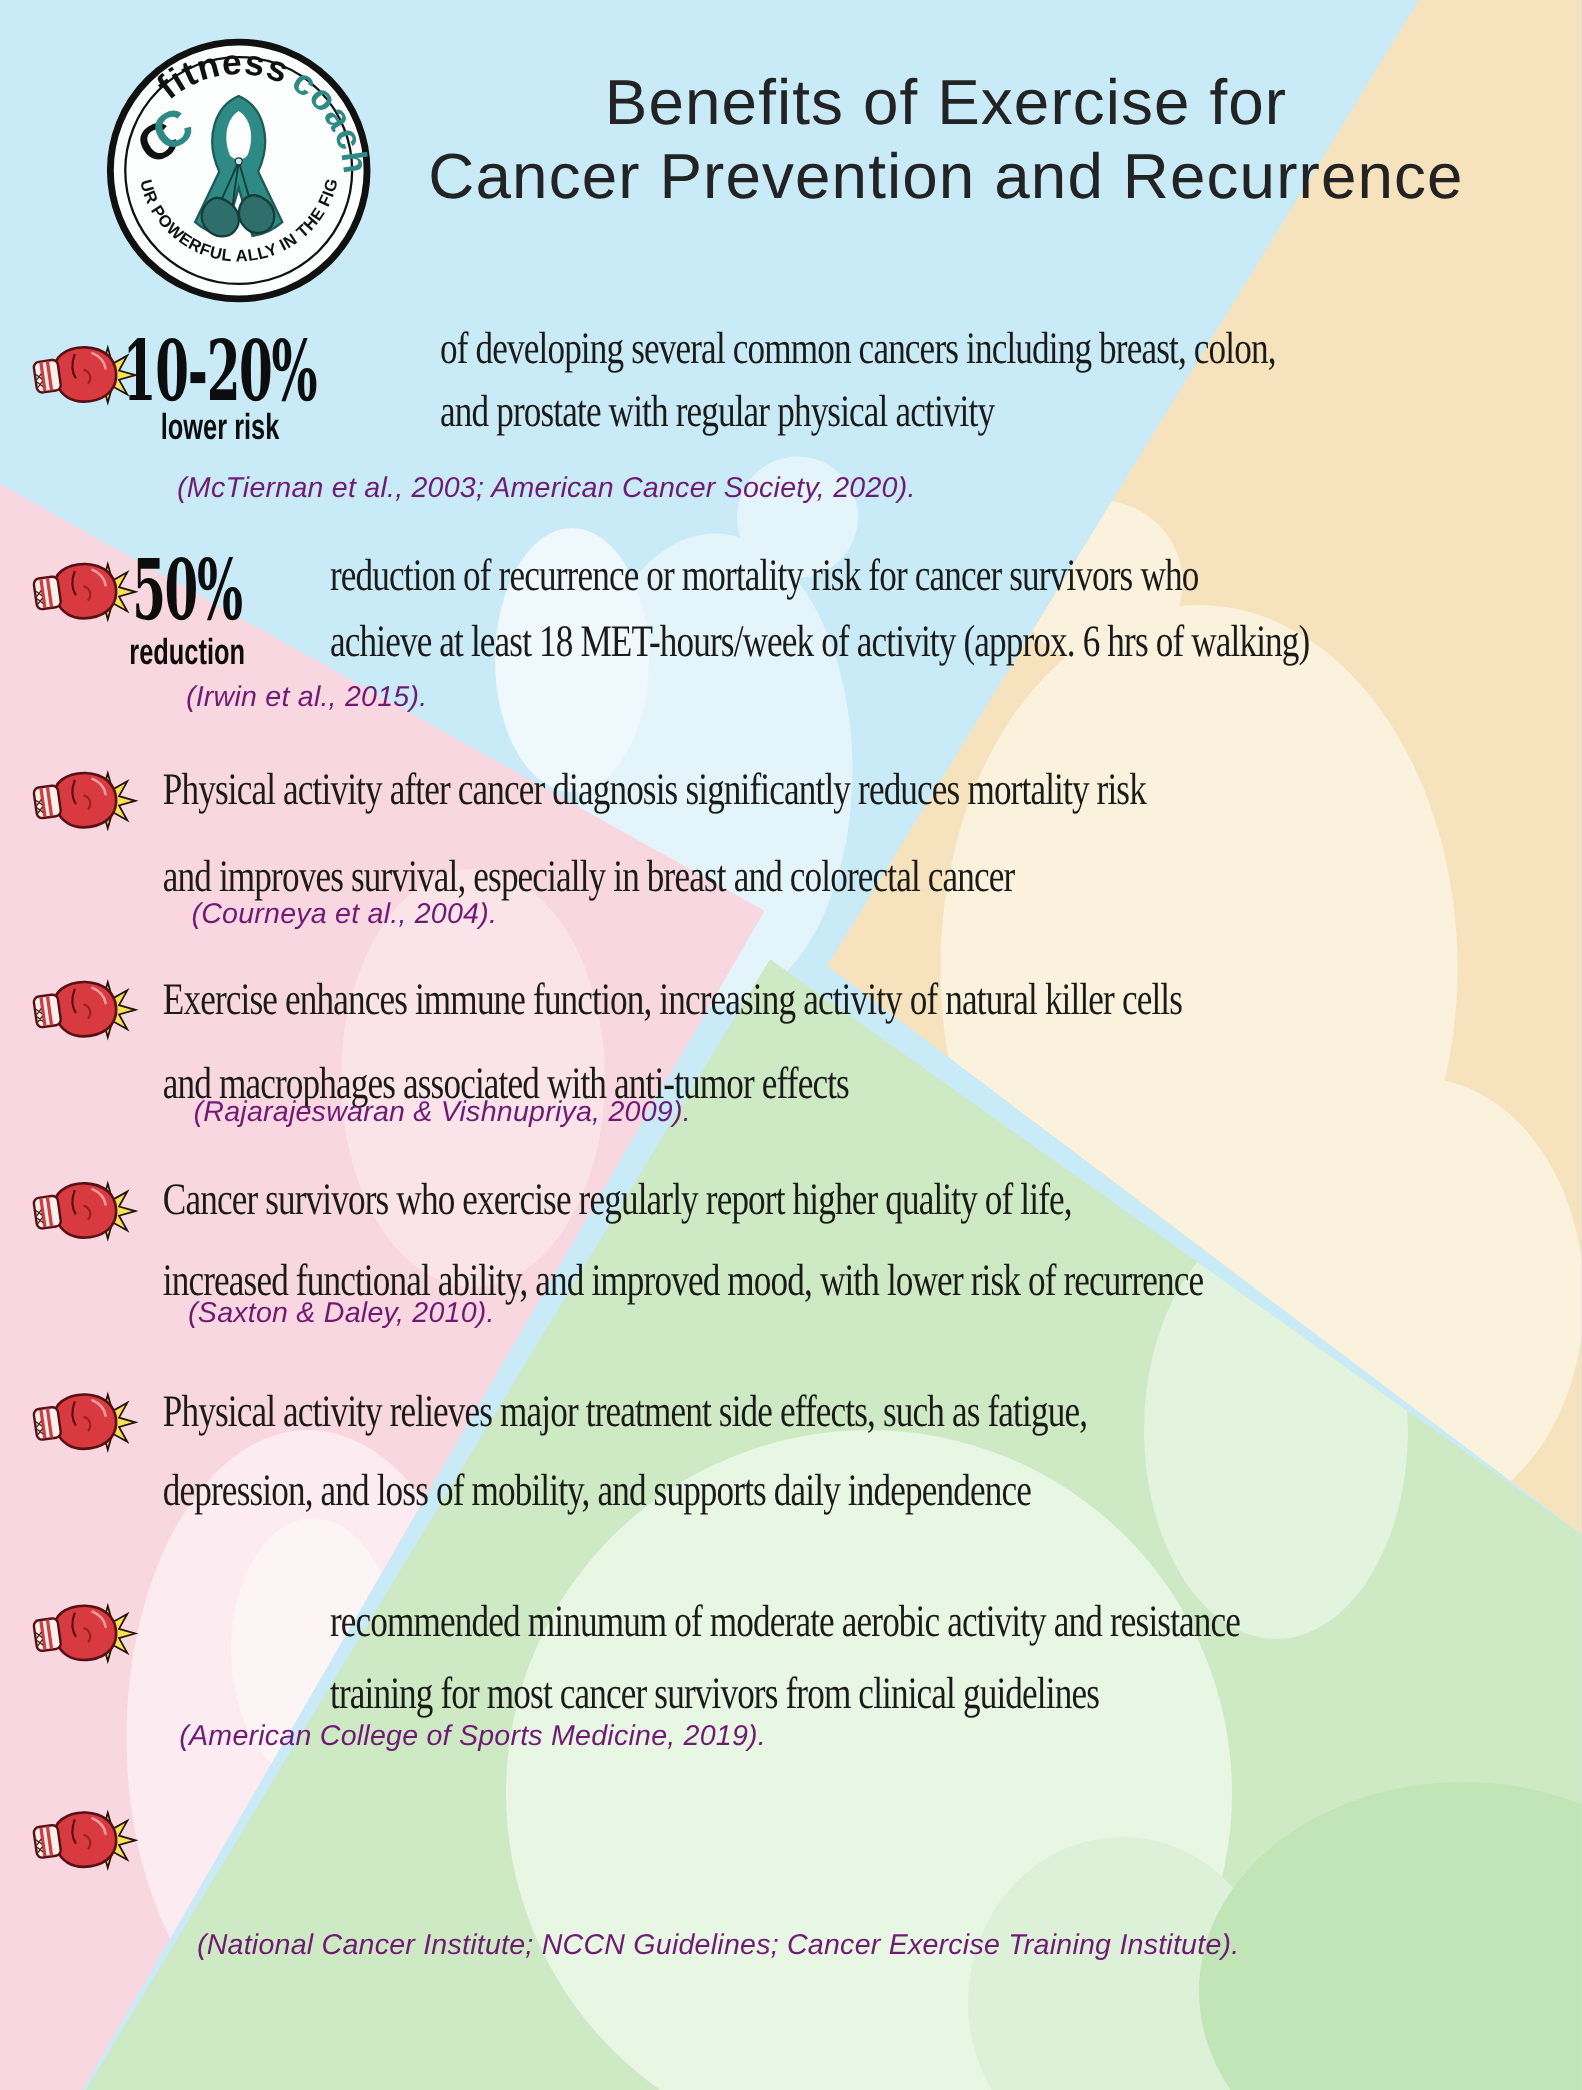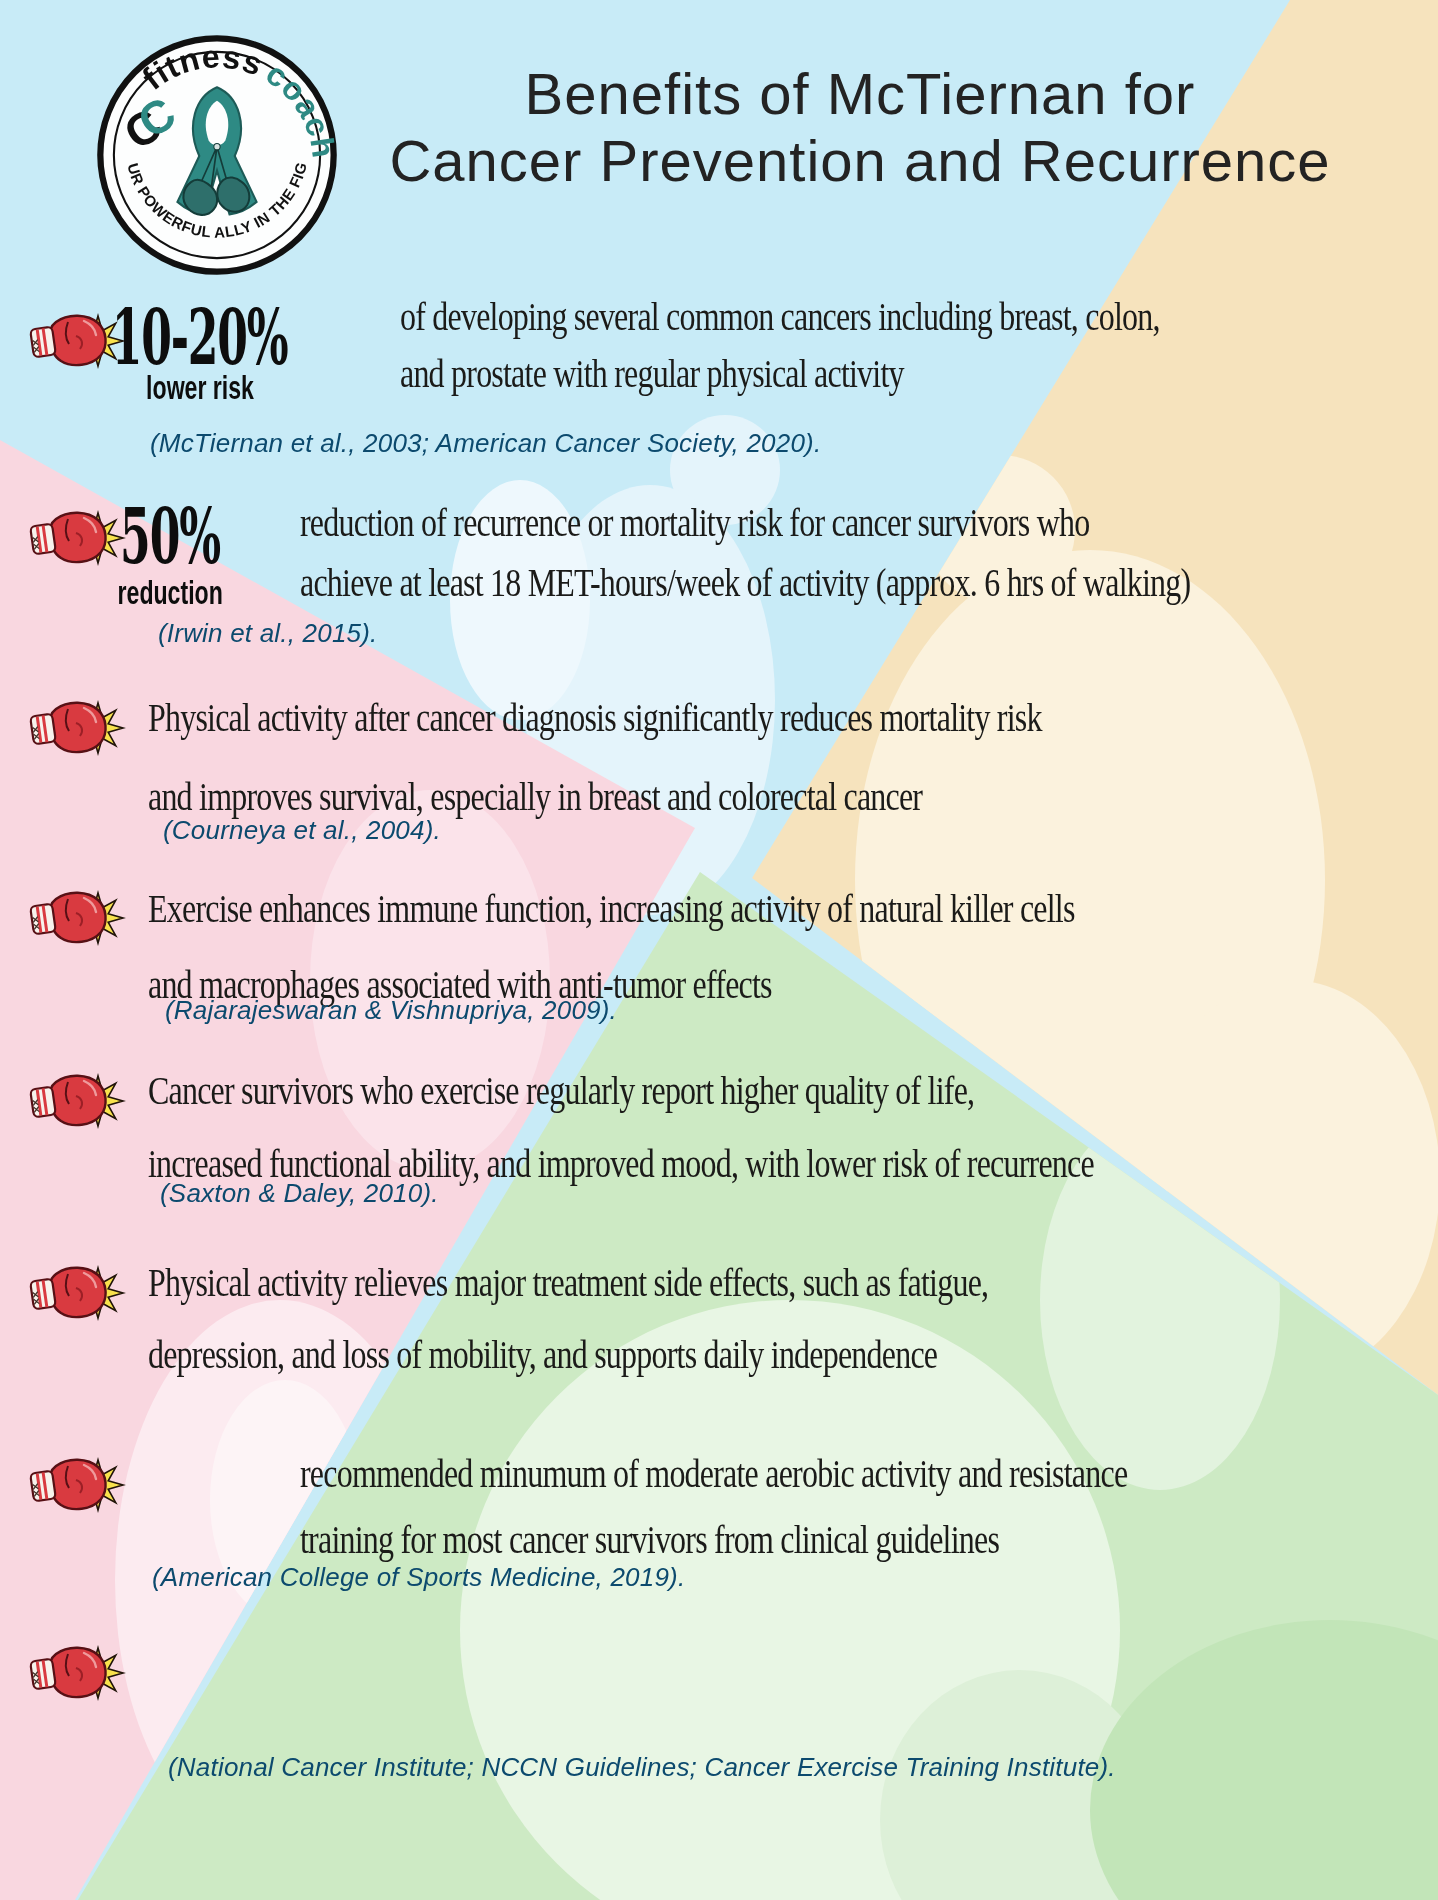--- a/index.html
+++ b/index.html
@@ -41,22 +41,22 @@
   .b1{left:400px;top:288px}.b1 .bline{line-height:57px}
   .b2{left:300px;top:492px}.b2 .bline{line-height:60px}
   .b3{left:148px;top:678px}.b3 .bline{line-height:79px}
   .b4{left:148px;top:870px}.b4 .bline{line-height:76px}
   .b5{left:148px;top:1054px}.b5 .bline{line-height:73px}
   .b6{left:148px;top:1246px}.b6 .bline{line-height:72px}
   .b7{left:300px;top:1440px}.b7 .bline{line-height:66px}
   .b8{left:148px;top:1630px}.b8 .bline{line-height:71px}
 
   
-  .cite{position:absolute;font-style:italic;font-size:26px;color:#0c4a6e;white-space:nowrap;
-        font-family:"Liberation Sans",sans-serif;letter-spacing:0.2px;}
+  .cite{position:absolute;font-style:italic;font-size:26px;color:#701a75;white-space:nowrap;
+        font-family:"Liberation Sans",sans-serif;letter-spacing:0.2px;margin-left:11px;}
   .c1{left:150px;top:428px}.c2{left:158px;top:618px}.c3{left:163px;top:815px}
   .c4{left:165px;top:995px}.c5{left:160px;top:1178px}.c6{left:162px;top:1368px}
   .c7{left:152px;top:1562px}.c8{left:168px;top:1752px}
 </style>
 </head>
 <body>
 
 <div id="poster">
 
   <svg id="bg" viewBox="0 0 1438 1900" aria-hidden="true">
@@ -134,21 +134,21 @@
     </text>
     <text font-family="Liberation Sans, sans-serif" font-weight="bold" font-size="31" letter-spacing="1" fill="#2e8a84">
       <textPath href="#topArc" startOffset="66%">coach</textPath>
     </text>
     <text font-family="Liberation Sans, sans-serif" font-weight="bold" font-size="14.5" letter-spacing="0.5" fill="#111111" text-anchor="middle">
       <textPath href="#botArc" startOffset="50%">★ YOUR POWERFUL ALLY IN THE FIGHT ★</textPath>
     </text>
   </svg>
 
   <div class="title">
-    <div class="t1">Benefits of McTiernan for</div>
+    <div class="t1">Benefits of Exercise for</div>
     <div class="t2">Cancer Prevention and Recurrence</div>
   </div>
 
   <svg class="glove g1" viewBox="0 0 100 66">
       <use href="#gloveShape"></use>
     </svg>
   <svg class="glove g2" viewBox="0 0 100 66">
       <use href="#gloveShape"></use>
     </svg>
   <svg class="glove g3" viewBox="0 0 100 66">

